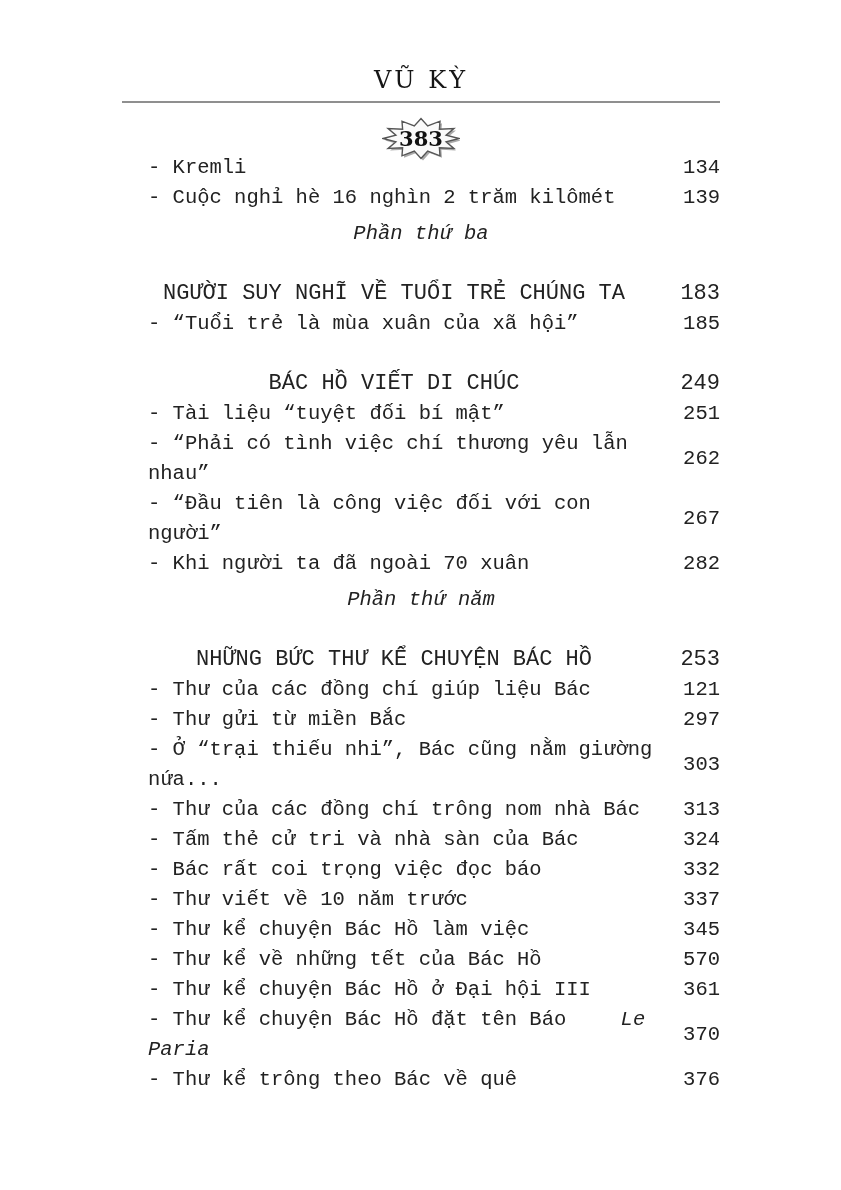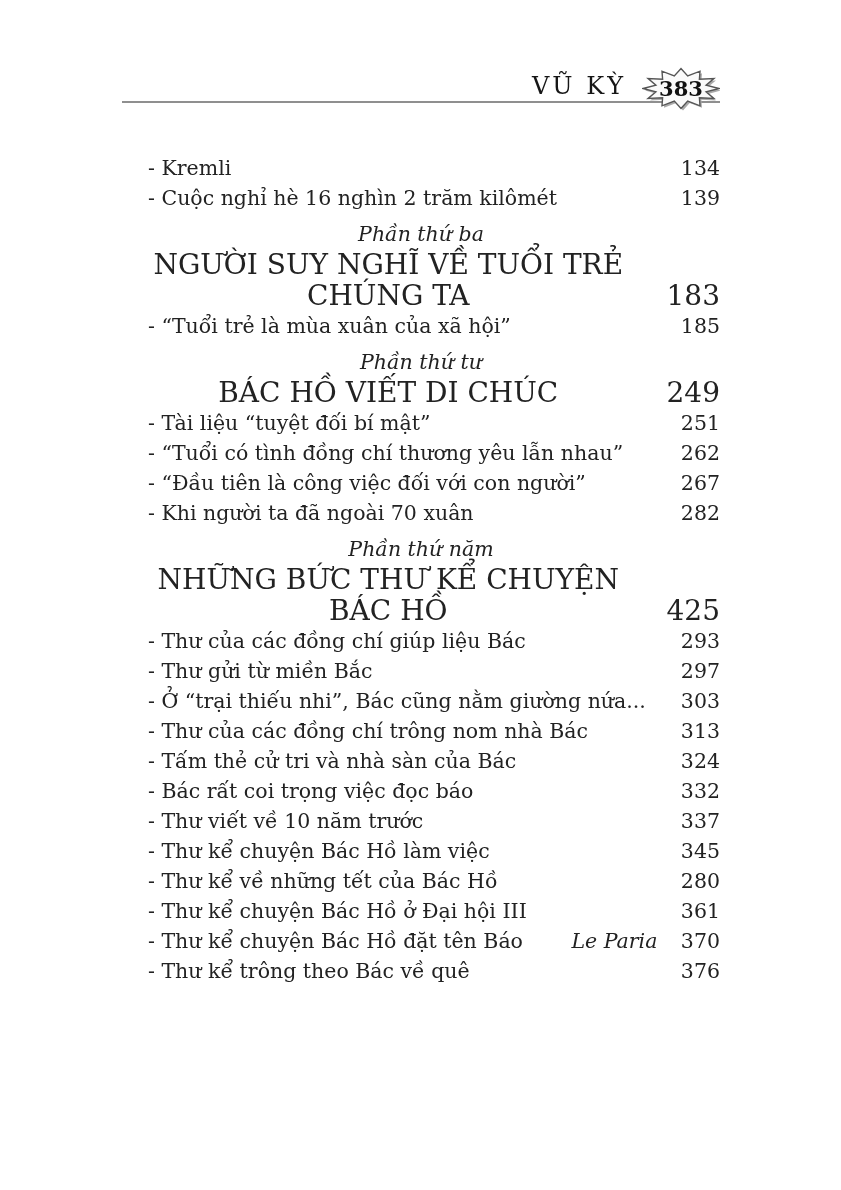--- a/index.html
+++ b/index.html
@@ -27,20 +27,21 @@
   }
   .header {
     position: absolute;
     left: 122px;
     top: 66px;
     width: 598px;
     display: flex;
     justify-content: flex-end;
     align-items: center;
     gap: 16px;
+    flex-direction: column;
   }
   .author {
     font-size: 24px;
     letter-spacing: 3px;
     color: #161616;
     padding-bottom: 6px;
   }
   .star-badge {
     position: relative;
     width: 78px;
@@ -55,42 +56,44 @@
   }
   
   .toc {
     position: absolute;
     left: 122px;
     top: 153px;
     width: 598px;
   }
   .toc-row {
     display: flex;
-    align-items: flex-end;
+    align-items: center;
     font-size: 20.5px;
     line-height: 30px;
     color: #222222;
+    font-family: Liberation Mono, monospace;
   }
   .toc-row .toc-text { flex: 1 1 auto; }
   .toc-row.entry .toc-text { padding-left: 26px; text-align: left; }
   .toc-row .toc-page {
     flex: 0 0 auto;
     margin-left: 12px;
     text-align: right;
     min-width: 42px;
   }
   .toc-row.section_label {
     justify-content: center;
     font-style: italic;
     margin-top: 6px;
   }
   .toc-row.section_label .toc-text { flex: 0 0 auto; text-align: center; }
   .toc-row.section_title {
-    font-size: 28px;
+    font-size: 22px;
     line-height: 31px;
+    margin-top: 29px;
   }
   .toc-row.section_title .toc-text { text-align: center; padding-left: 0; }
   em { font-style: italic; margin-left: 42px; }
 </style>
 </head>
 <body>
 
 <div class="page">
 
   <div class="header-rule"></div>
@@ -119,53 +122,50 @@
         <span class="toc-text">Phần thứ ba</span>
       </div>
       <div class="toc-row section_title">
         <span class="toc-text">NGƯỜI SUY NGHĨ VỀ TUỔI TRẺ CHÚNG TA</span>
         <span class="toc-page">183</span>
       </div>
       <div class="toc-row entry">
         <span class="toc-text">- “Tuổi trẻ là mùa xuân của xã hội”</span>
         <span class="toc-page">185</span>
       </div>
-      <div class="toc-row section_label">
-        <span class="toc-text">Phần thứ tư</span>
-      </div>
       <div class="toc-row section_title">
         <span class="toc-text">BÁC HỒ VIẾT DI CHÚC</span>
         <span class="toc-page">249</span>
       </div>
       <div class="toc-row entry">
         <span class="toc-text">- Tài liệu “tuyệt đối bí mật”</span>
         <span class="toc-page">251</span>
       </div>
       <div class="toc-row entry">
-        <span class="toc-text">- “Tuổi có tình đồng chí thương yêu lẫn nhau”</span>
+        <span class="toc-text">- “Phải có tình việc chí thương yêu lẫn nhau”</span>
         <span class="toc-page">262</span>
       </div>
       <div class="toc-row entry">
         <span class="toc-text">- “Đầu tiên là công việc đối với con người”</span>
         <span class="toc-page">267</span>
       </div>
       <div class="toc-row entry">
         <span class="toc-text">- Khi người ta đã ngoài 70 xuân</span>
         <span class="toc-page">282</span>
       </div>
       <div class="toc-row section_label">
         <span class="toc-text">Phần thứ năm</span>
       </div>
       <div class="toc-row section_title">
         <span class="toc-text">NHỮNG BỨC THƯ KỂ CHUYỆN BÁC HỒ</span>
-        <span class="toc-page">425</span>
+        <span class="toc-page">253</span>
       </div>
       <div class="toc-row entry">
         <span class="toc-text">- Thư của các đồng chí giúp liệu Bác</span>
-        <span class="toc-page">293</span>
+        <span class="toc-page">121</span>
       </div>
       <div class="toc-row entry">
         <span class="toc-text">- Thư gửi từ miền Bắc</span>
         <span class="toc-page">297</span>
       </div>
       <div class="toc-row entry">
         <span class="toc-text">- Ở “trại thiếu nhi”, Bác cũng nằm giường nứa...</span>
         <span class="toc-page">303</span>
       </div>
       <div class="toc-row entry">
@@ -183,21 +183,21 @@
       <div class="toc-row entry">
         <span class="toc-text">- Thư viết về 10 năm trước</span>
         <span class="toc-page">337</span>
       </div>
       <div class="toc-row entry">
         <span class="toc-text">- Thư kể chuyện Bác Hồ làm việc</span>
         <span class="toc-page">345</span>
       </div>
       <div class="toc-row entry">
         <span class="toc-text">- Thư kể về những tết của Bác Hồ</span>
-        <span class="toc-page">280</span>
+        <span class="toc-page">570</span>
       </div>
       <div class="toc-row entry">
         <span class="toc-text">- Thư kể chuyện Bác Hồ ở Đại hội III</span>
         <span class="toc-page">361</span>
       </div>
       <div class="toc-row entry">
         <span class="toc-text">- Thư kể chuyện Bác Hồ đặt tên Báo <em>Le Paria</em></span>
         <span class="toc-page">370</span>
       </div>
       <div class="toc-row entry">

